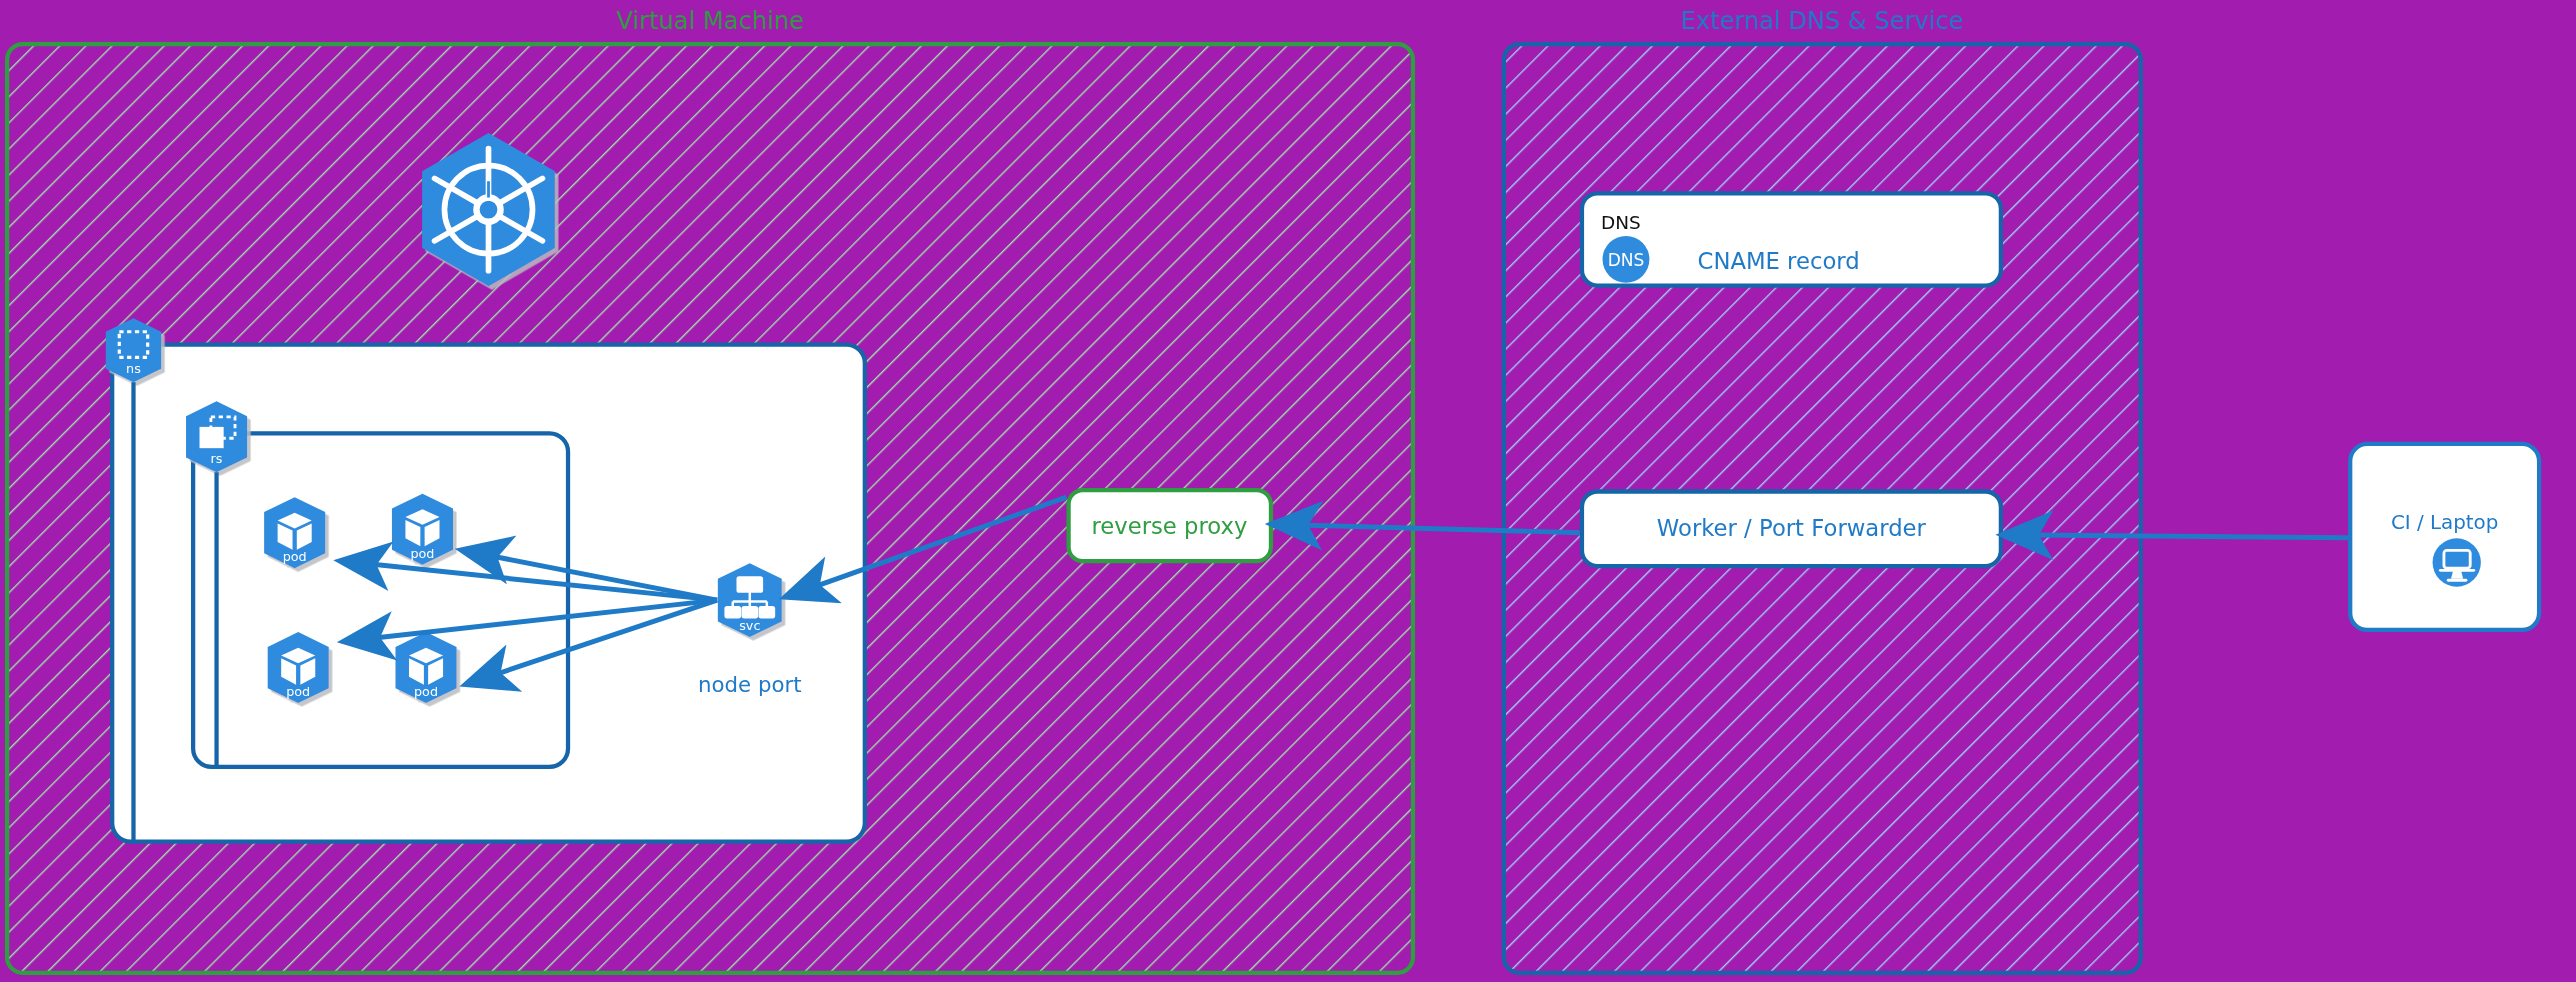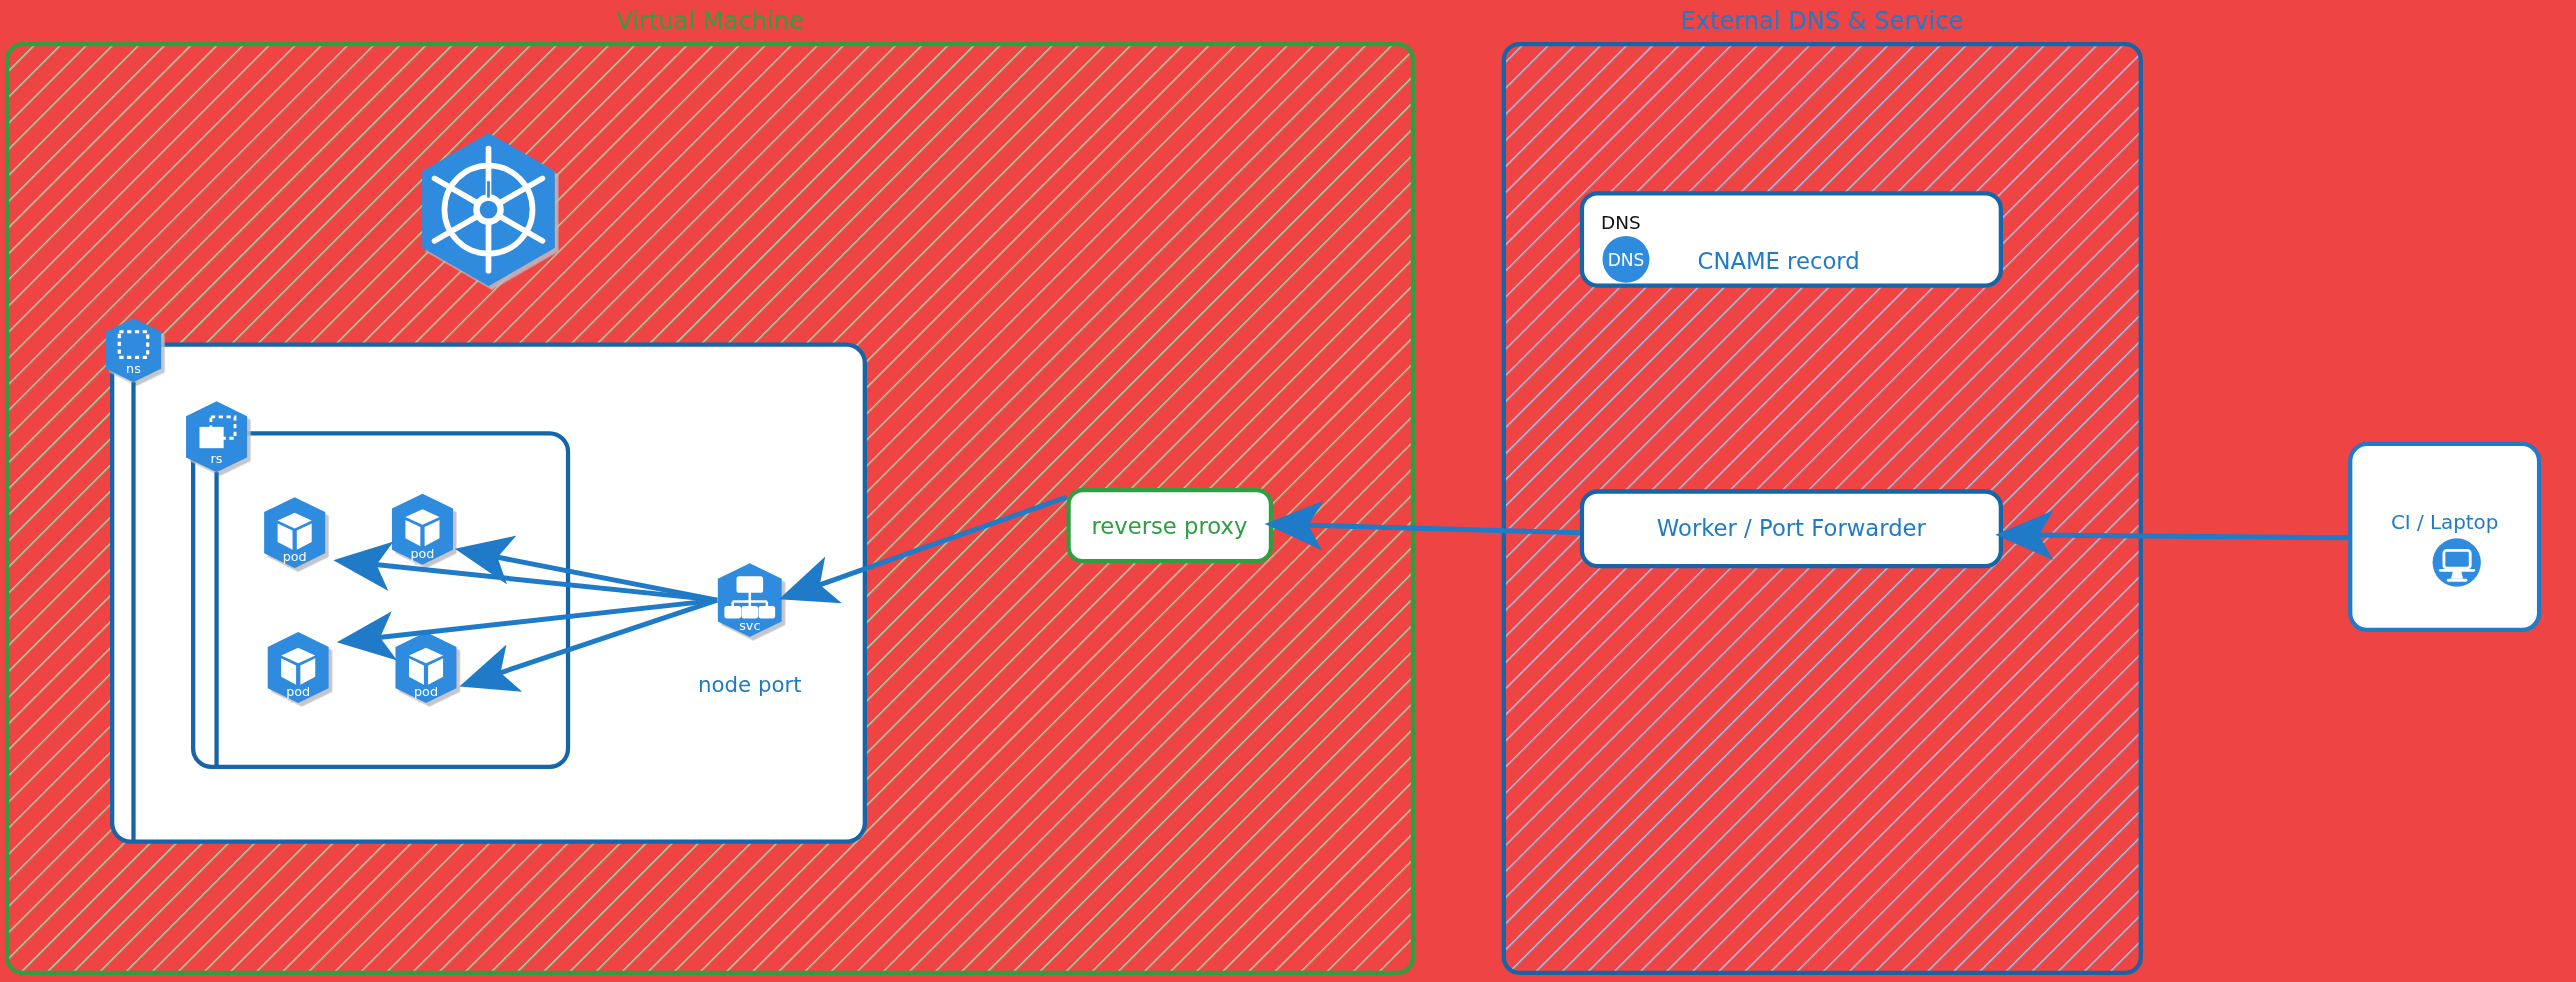--- a/index.html
+++ b/index.html
@@ -1,17 +1,17 @@
 <!DOCTYPE html>
 <html style="font-size:11.4px"><head>
 <meta charset="utf-8">
 <style>
   html,body{margin:0;padding:0;background:#ffffff;}
   body{font-family:"DejaVu Sans", sans-serif;}
-  #stage{position:relative;width:2576px;height:983px;overflow:hidden;background:#ef4444;}
+  #stage{position:relative;width:2576px;height:983px;overflow:hidden;background:#a21caf;}
   svg{display:block;}
   .hand{font-family:"DejaVu Sans", sans-serif;}
 </style>
 </head>
 <body>
 
 <div id="stage">
 <svg width="2576" height="983" viewBox="0 0 3628 1384" xmlns="http://www.w3.org/2000/svg">
 
   <defs>

